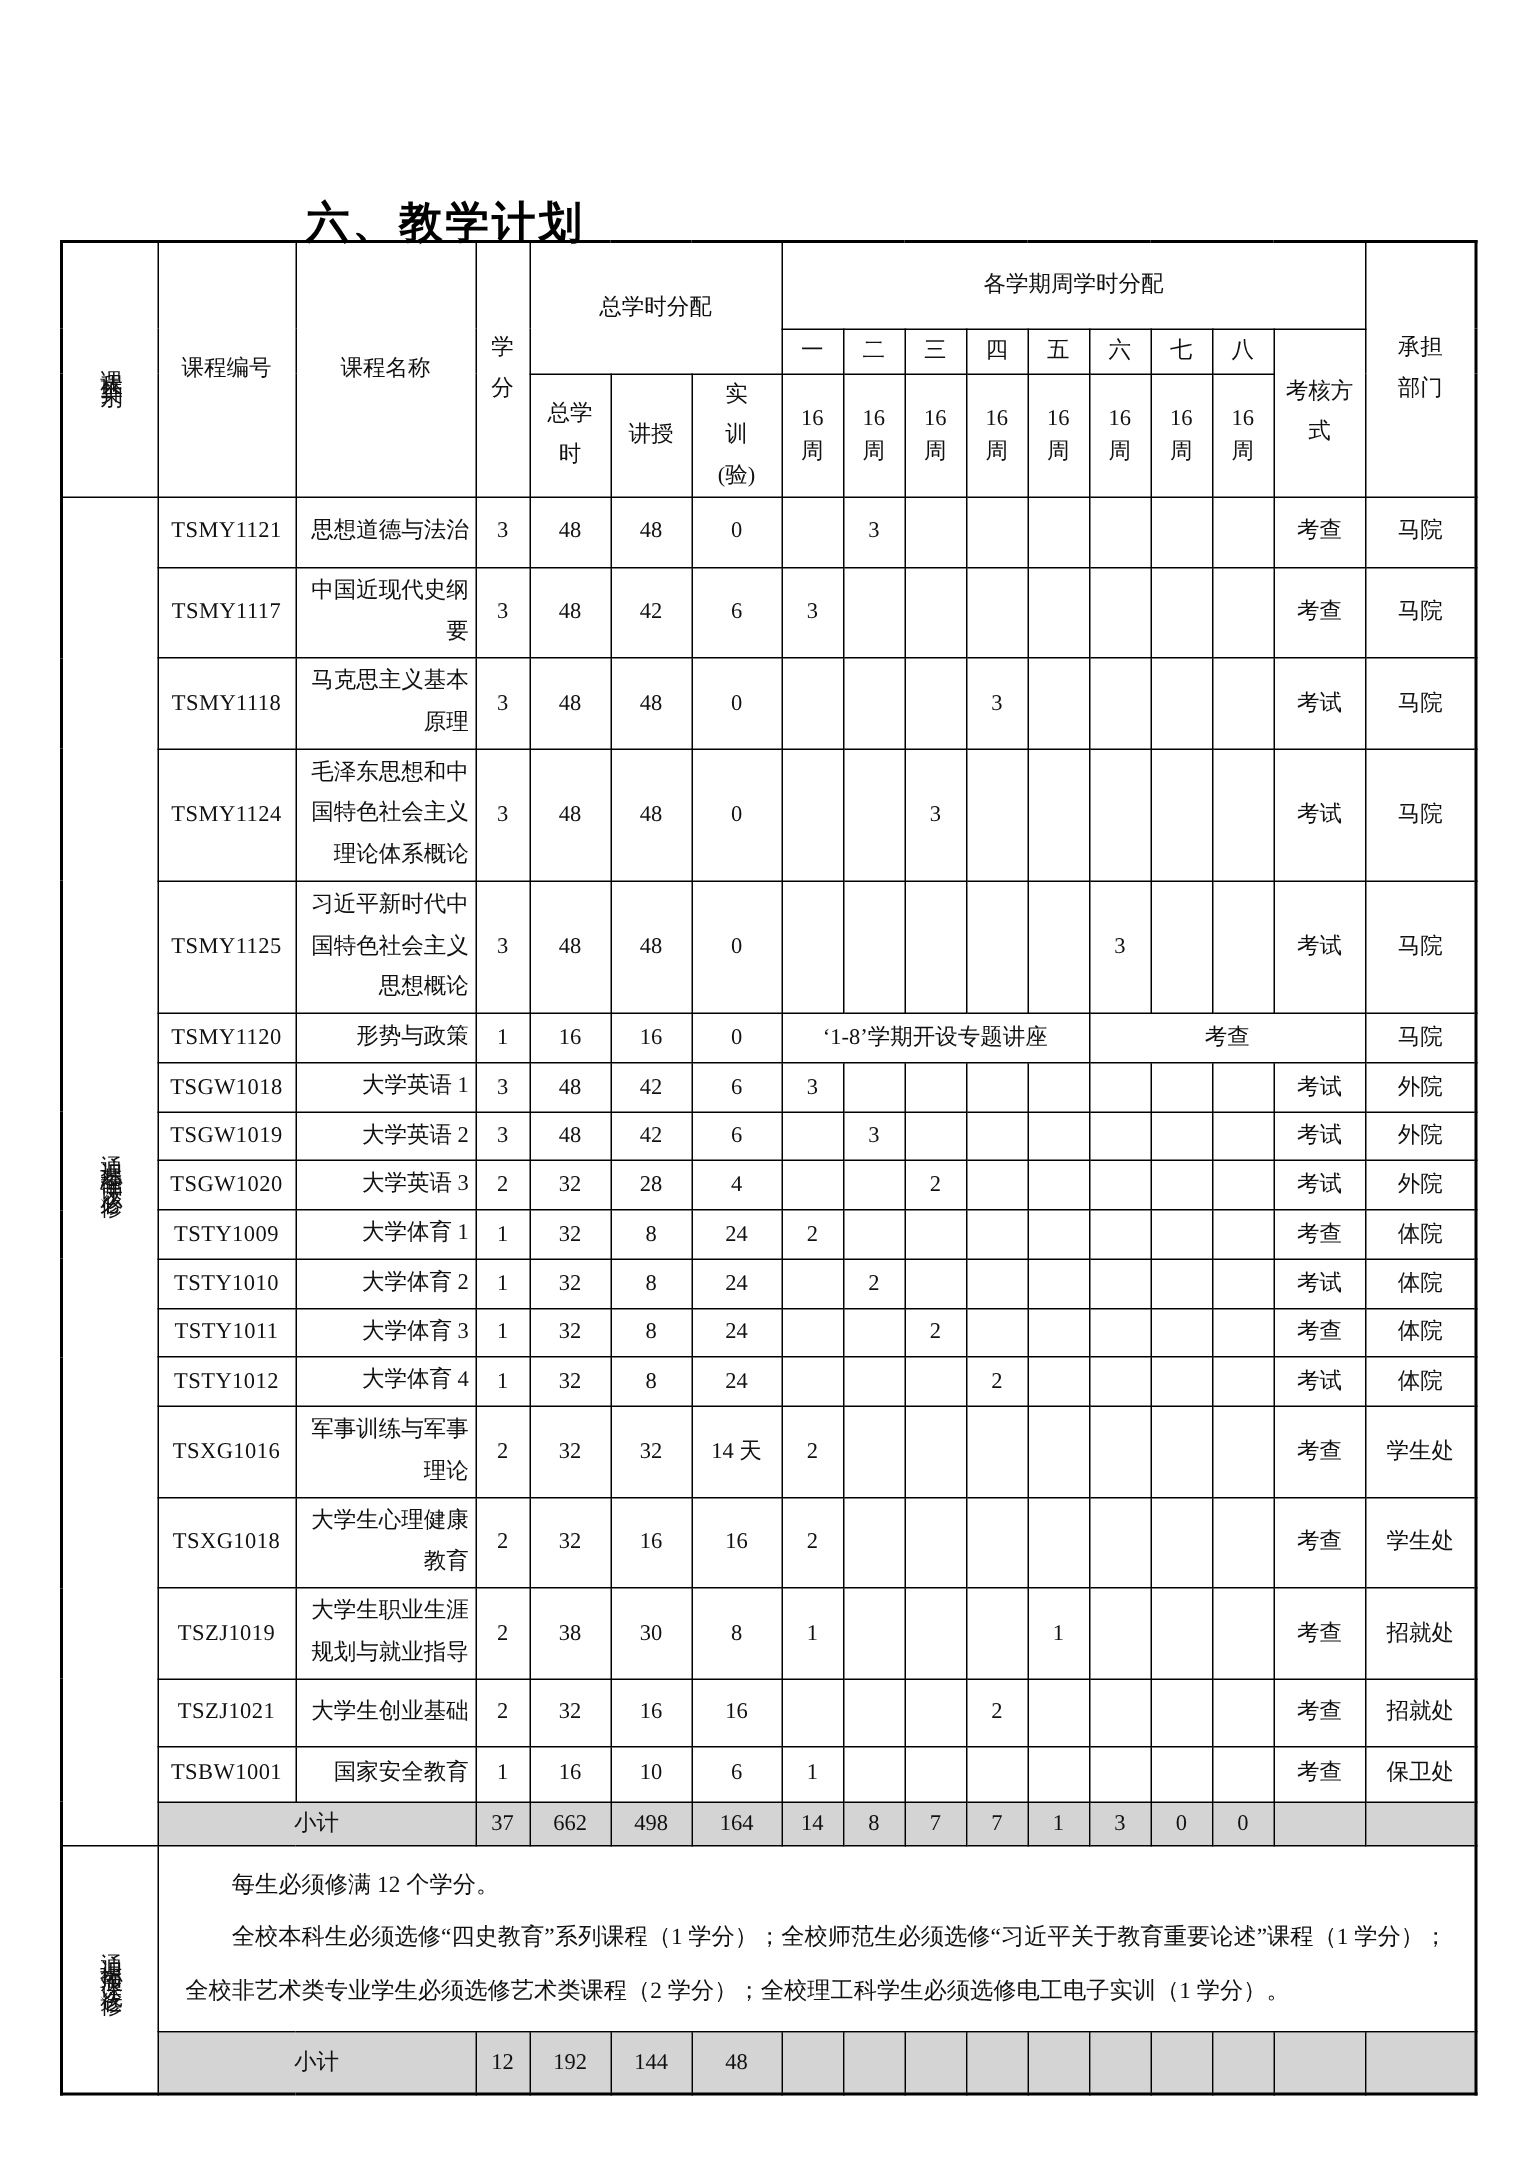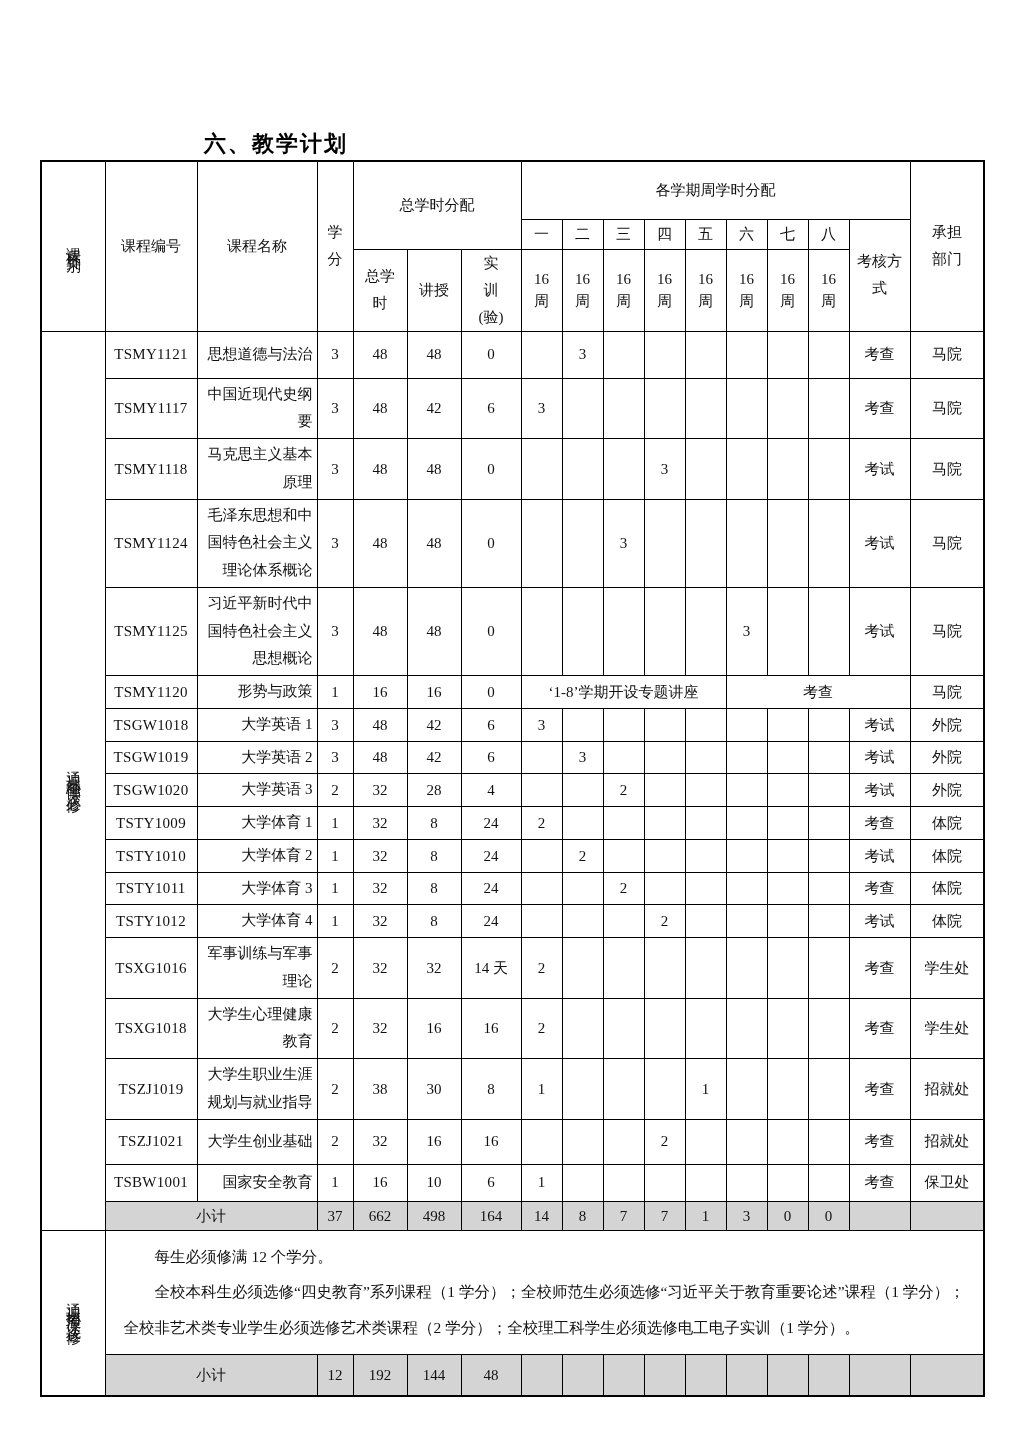--- a/index.html
+++ b/index.html
@@ -15,21 +15,21 @@
     height:1448px;
     background:#ffffff;
     overflow:hidden;
   }
   .doc-title {
     position:absolute;
     left:204px;
     top:129px;
     font-family:Liberation Mono, monospace;
     font-weight:bold;
-    font-size:22px;
+    font-size:29px;
     letter-spacing:2px;
     color:#000;
   }
   table.plan {
     position:absolute;
     left:40px;
     top:160px;
     border-collapse:collapse;
     table-layout:fixed;
     width:943px;

